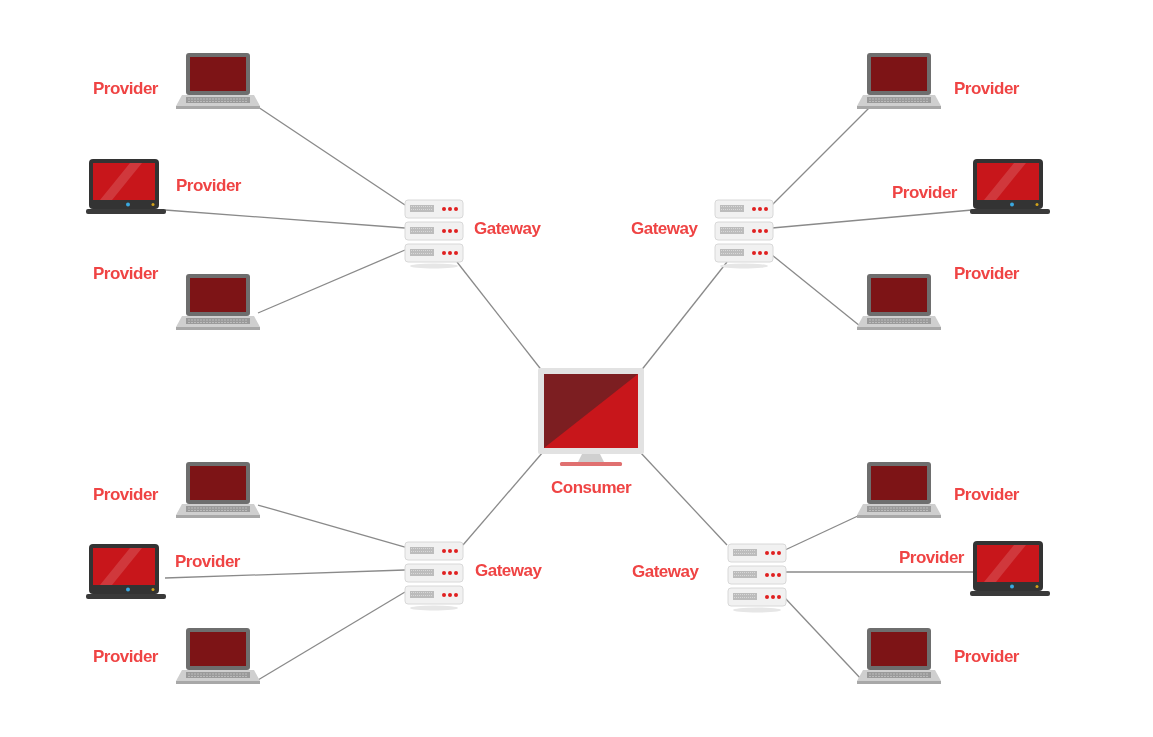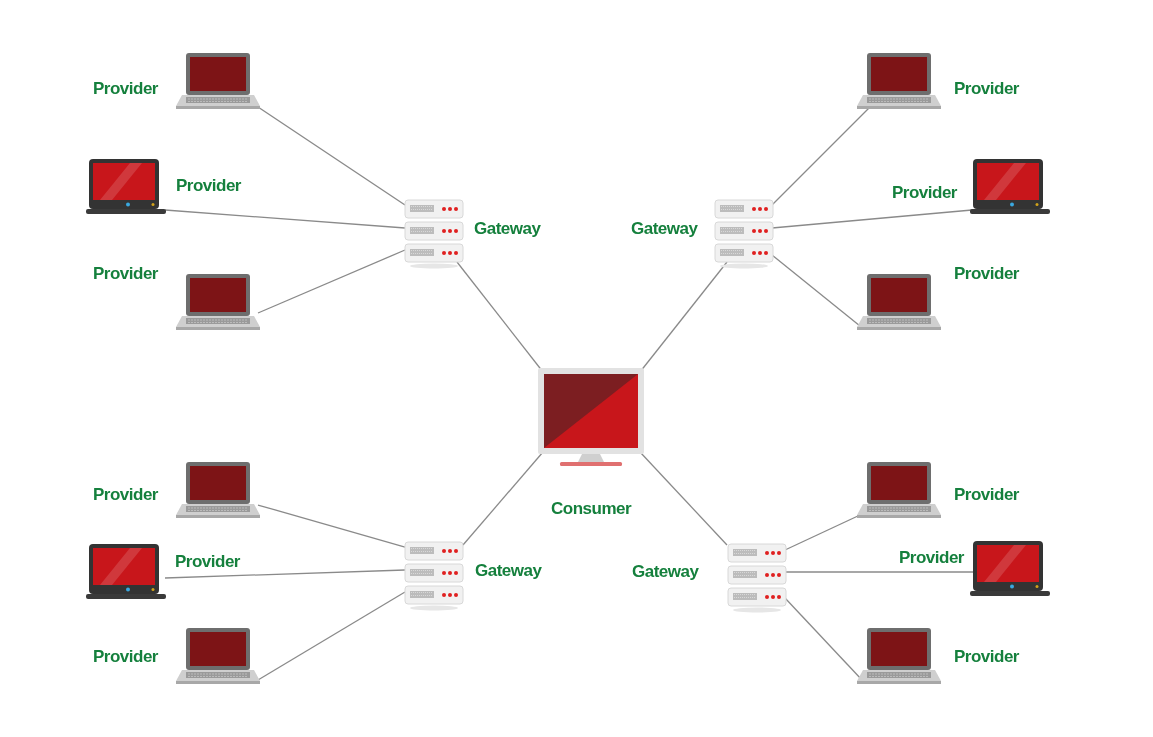--- a/index.html
+++ b/index.html
@@ -1,18 +1,18 @@
 <!DOCTYPE html>
 <html><head>
 <meta charset="utf-8">
 <style>
   html, body { margin:0; padding:0; background:#ffffff; }
   body { width:1153px; height:737px; position:relative; overflow:hidden; font-family:"Liberation Sans", sans-serif; }
   #stage { position:absolute; left:0; top:0; width:1153px; height:737px; }
-  .label { position:absolute; font-weight:bold; font-size:17px; color:#15803d; letter-spacing:-0.5px; white-space:nowrap; }
+  .label { position:absolute; font-weight:bold; font-size:17px; color:#ef4444; letter-spacing:-0.5px; white-space:nowrap; }
   .node { position:absolute; }
   svg.lines { position:absolute; left:0; top:0; }
 </style>
 </head>
 <body>
 
 <div id="stage">
   <svg class="lines" width="1153" height="737">
 
     <line x1="543" y1="372" x2="457" y2="262" stroke="#8a8a8a" stroke-width="1.3"></line>
@@ -36,21 +36,21 @@
     <line x1="975" y1="572" x2="785" y2="572" stroke="#8a8a8a" stroke-width="1.3"></line>
     <line x1="862" y1="680" x2="785" y2="598" stroke="#8a8a8a" stroke-width="1.3"></line>
   </svg>
 <svg width="106" height="98" viewBox="0 0 106 98" class="node" style="left: 538px; top: 368px;">
       <rect x="0" y="0" width="106" height="86" rx="2" fill="#e2e2e2"></rect>
       <rect x="6" y="6" width="94" height="74" fill="#c8161b"></rect>
       <polygon points="6,6 100,6 6,80" fill="#7c1e21"></polygon>
       <path d="M44 86 L62 86 L66 94 L40 94 Z" fill="#cfcfcf"></path>
       <rect x="22" y="94" width="62" height="4" rx="1.5" fill="#e07070"></rect>
     </svg>
-    <div class="label" style="left: 551px; top: 499px; text-align: center;">Consumer</div>
+    <div class="label" style="left: 551px; top: 478px; text-align: center;">Consumer</div>
     <svg width="60" height="70" viewBox="0 0 60 70" class="node" style="left: 404px; top: 199px;">
       <rect x="1" y="1" width="58" height="18" rx="3" fill="#f1f1f1" stroke="#d8d8d8"></rect>
             <rect x="6" y="6" width="24" height="7" fill="#bcbcbc"></rect>
             <line x1="7" y1="7.5" x2="29" y2="7.5" stroke="#e0e0e0" stroke-width="0.8" stroke-dasharray="1 1"></line>
             <line x1="7" y1="10.5" x2="29" y2="10.5" stroke="#e0e0e0" stroke-width="0.8" stroke-dasharray="1 1"></line>
             <circle cx="40" cy="10" r="2" fill="#e02020"></circle>
             <circle cx="46" cy="10" r="2" fill="#e02020"></circle>
             <circle cx="52" cy="10" r="2" fill="#e02020"></circle>
       <rect x="1" y="23" width="58" height="18" rx="3" fill="#f1f1f1" stroke="#d8d8d8"></rect>
             <rect x="6" y="28" width="24" height="7" fill="#bcbcbc"></rect>

